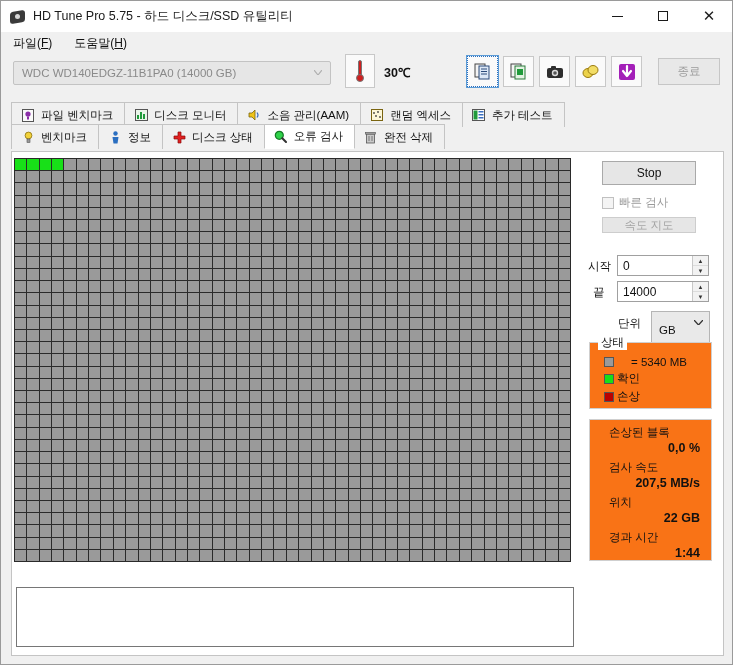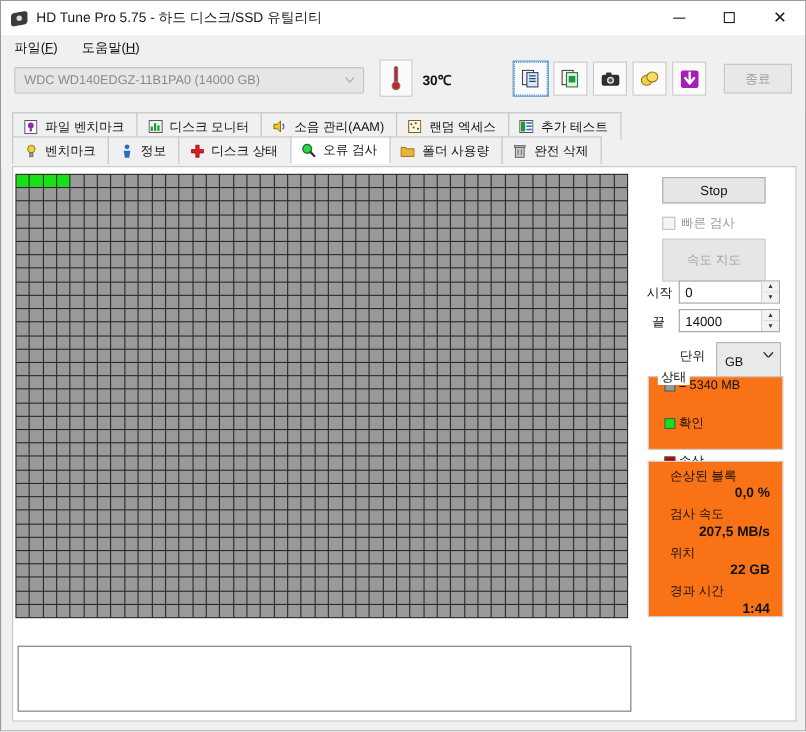--- a/index.html
+++ b/index.html
@@ -207,21 +207,21 @@
     display: flex; align-items: center;
   }
   #quick-scan-box {
     width: 12px; height: 12px;
     background: #f4f4f4; border: 1px solid #c0c0c0;
     margin-right: 5px;
   }
   #quick-scan-label { font-size: 11.5px; color: #9a9a9a; white-space: nowrap; }
   #speedmap-btn {
     position: absolute; left: 601px; top: 216px;
-    width: 94px; height: 39px;
+    width: 94px; height: 16px;
     background: #e6e6e6;
     border: 1px solid #cdcdcd;
     display: flex; align-items: center; justify-content: center;
     font-size: 11.5px; color: #a4a4a4;
   }
   .spin-label {
     position: absolute; font-size: 11.5px; color: #111;
     white-space: nowrap;
   }
   .spinbox {
@@ -265,21 +265,21 @@
     background: #f97316;
   }
   .group-title {
     position: absolute; top: -8px; left: 8px;
     background: #ffffff; padding: 0 3px;
     font-size: 11.5px; color: #111;
   }
   #status-group { left: 588px; top: 341px; width: 123px; height: 67px; }
   .legend-row {
     display: flex; align-items: center;
-    margin-left: 14px; margin-top: 20px;
+    margin-left: 14px; margin-top: 3px;
     font-size: 11.5px; color: #111;
     white-space: nowrap;
   }
   .sw { width: 10px; height: 10px; margin-right: 3px; border: 1px solid #555; }
   .sw.gray { background: #9a9a9a; }
   .sw.green { background: #18e018; }
   .sw.red { background: #bb0000; }
 
   #stats-group { left: 588px; top: 418px; width: 123px; height: 142px; }
   .stat-label {
@@ -475,28 +475,20 @@
         <span class="ticon">
           <svg width="13" height="13" viewBox="0 0 13 13">
               <circle cx="5.3" cy="5.3" r="4" fill="#2fd24a" stroke="#157a26" stroke-width="1.2"></circle>
               <line x1="8.3" y1="8.3" x2="12" y2="12" stroke="#333" stroke-width="2" stroke-linecap="round"></line>
             </svg>
         </span>
         <span>오류 검사</span>
       </div>
       <div class="tab">
         <span class="ticon">
-          <svg width="13" height="11" viewBox="0 0 13 11">
-              <path d="M0.5 2 L5 2 L6 3.3 L12.5 3.3 L12.5 10.2 L0.5 10.2 Z" fill="#e8b53a" stroke="#8a6410" stroke-width="0.8"></path>
-            </svg>
-        </span>
-        <span>폴더 사용량</span>
-      </div>
-      <div class="tab">
-        <span class="ticon">
           <svg width="11" height="13" viewBox="0 0 11 13">
               <rect x="1.5" y="3" width="8" height="9" fill="#c9c9c9" stroke="#555" stroke-width="0.8"></rect>
               <rect x="0.5" y="1.3" width="10" height="1.8" fill="#a9a9a9" stroke="#555" stroke-width="0.6"></rect>
               <line x1="4" y1="5" x2="4" y2="10" stroke="#777"></line>
               <line x1="7" y1="5" x2="7" y2="10" stroke="#777"></line>
             </svg>
         </span>
         <span>완전 삭제</span>
       </div>
     </div>
@@ -2022,21 +2014,21 @@
   <div id="unit-label">단위</div>
   <div id="unit-select">
     <span id="unit-value">GB</span>
     <svg id="unit-chevron" viewBox="0 0 9 5">
         <path d="M0 0 L4.5 5 L9 0" fill="none" stroke="#333" stroke-width="1.3"></path>
       </svg>
   </div>
 
   <div class="group" id="status-group">
     <div class="group-title">상태</div>
-    <div class="legend-row" style="margin-top:2px;">
+    <div class="legend-row" style="margin-top:13px;gap:14px;">
       <span class="sw gray"></span>
       <span>= 5340 MB</span>
     </div>
     <div class="legend-row">
       <span class="sw green"></span>
       <span>확인</span>
     </div>
     <div class="legend-row">
       <span class="sw red"></span>
       <span>손상</span>

